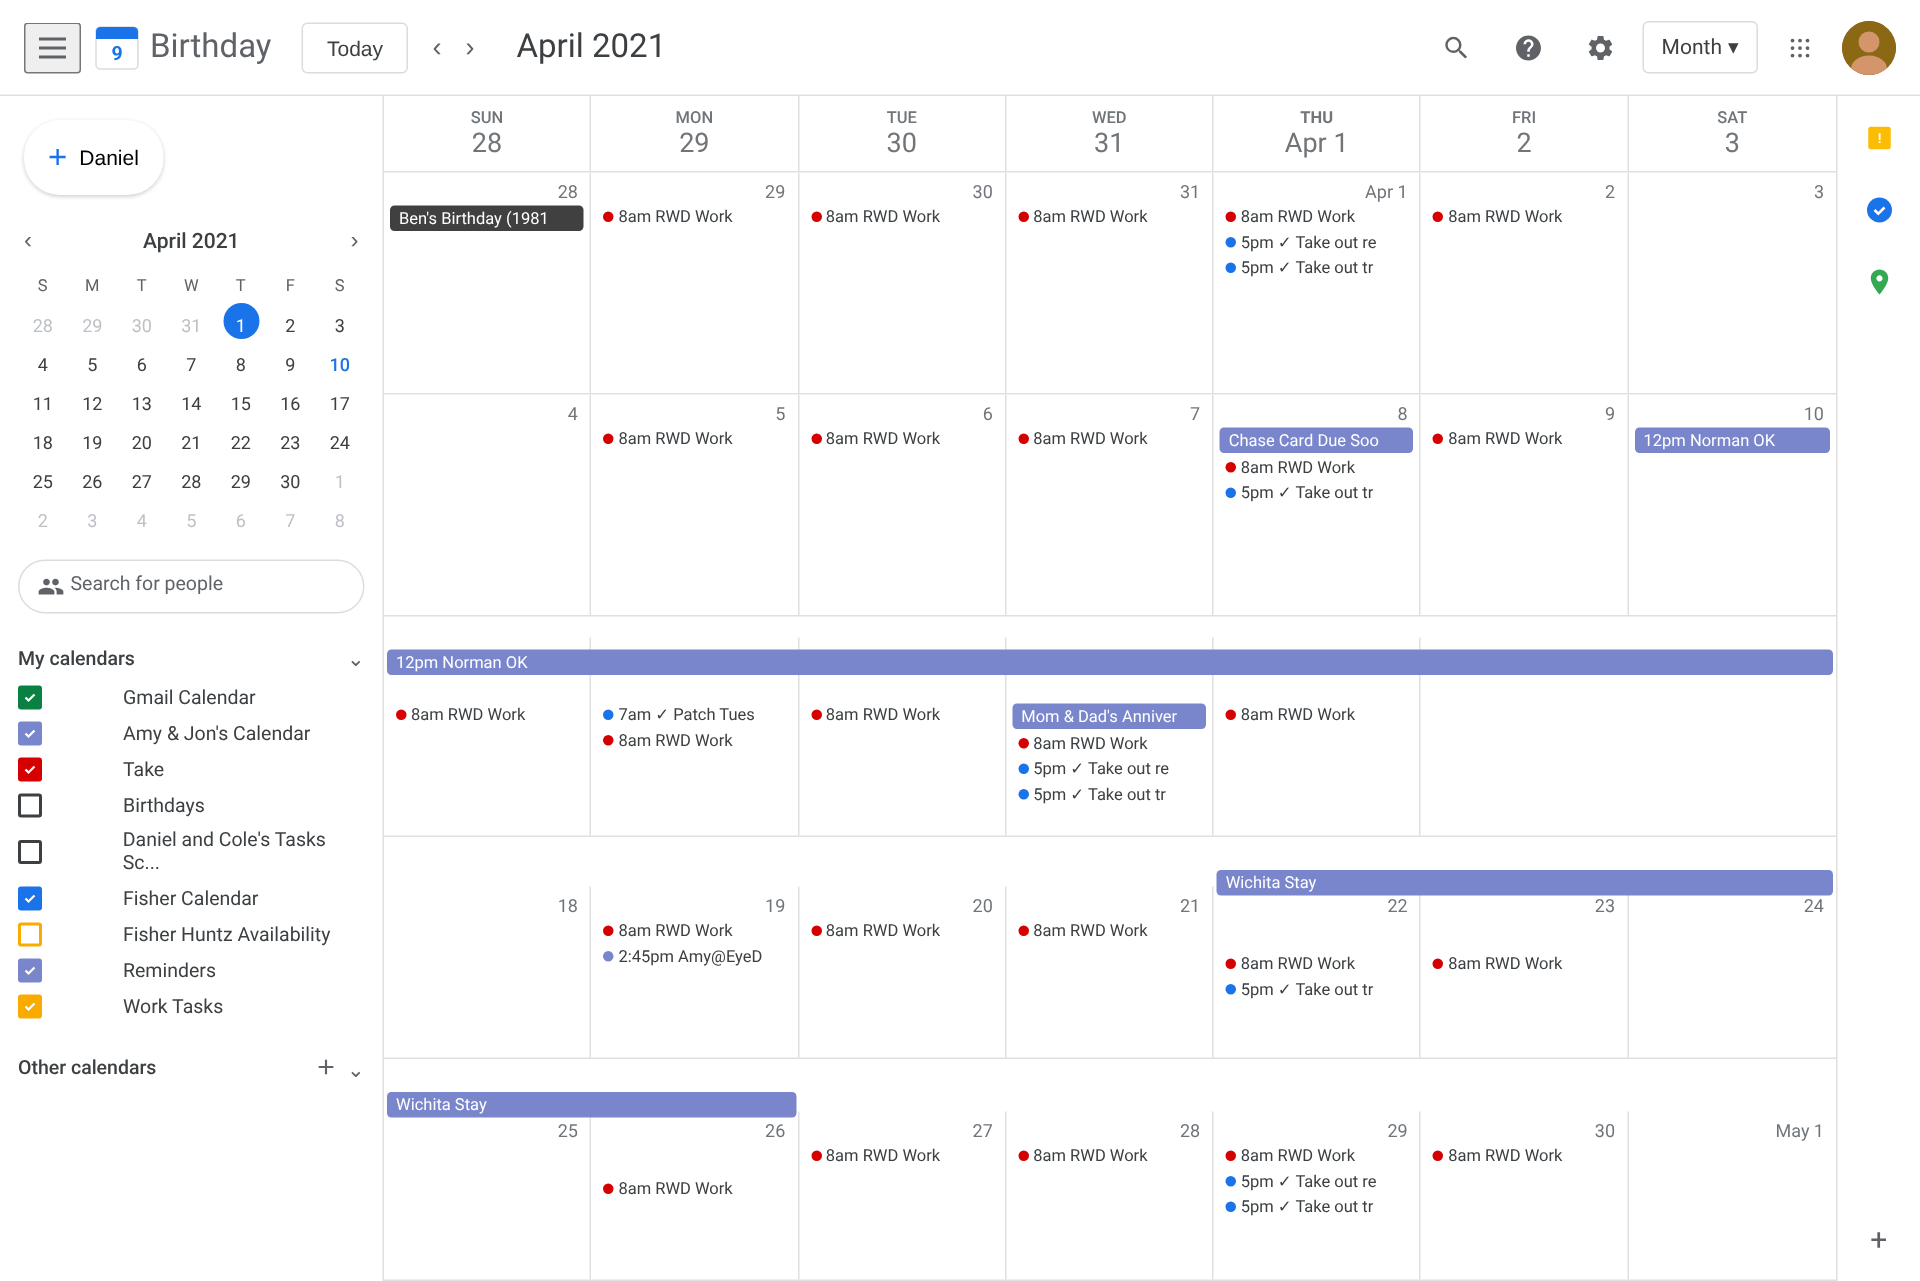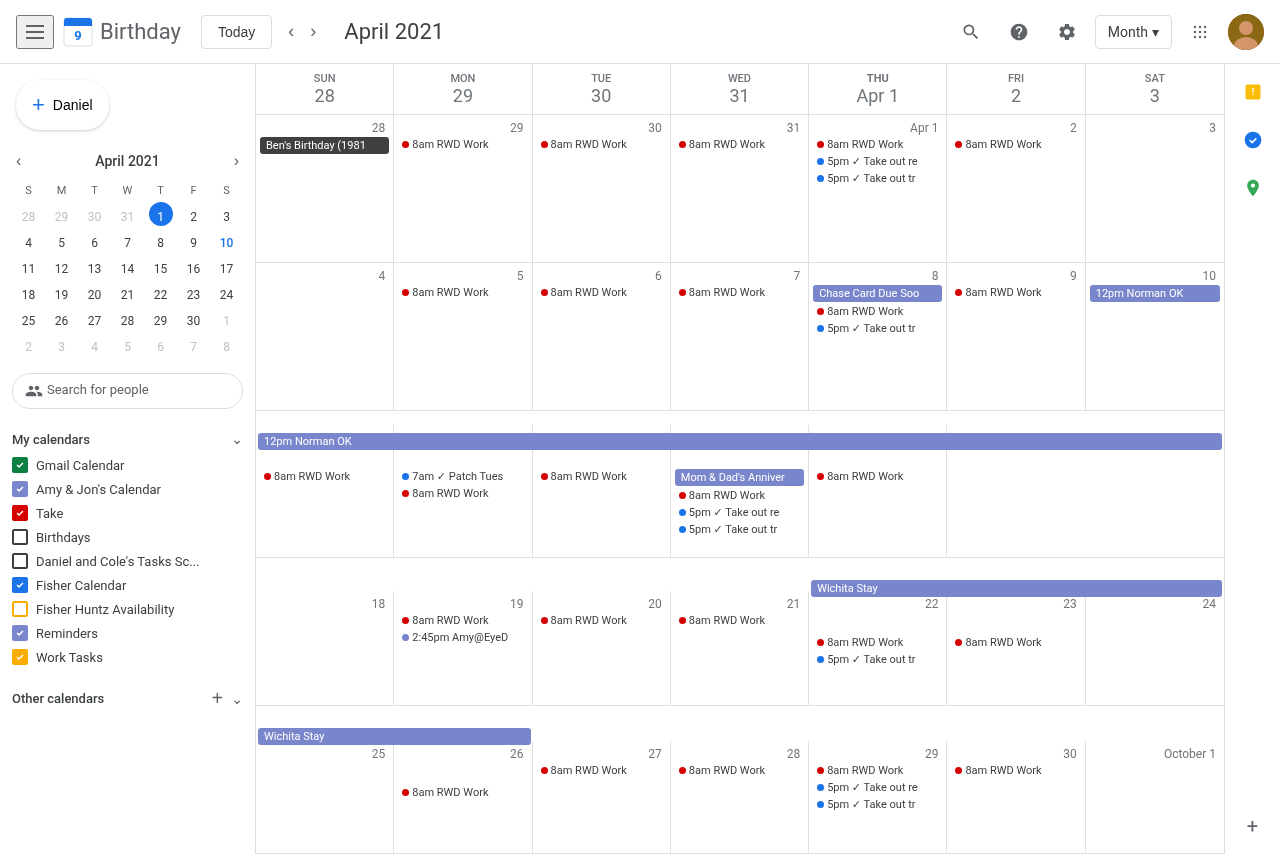--- a/index.html
+++ b/index.html
@@ -44,21 +44,21 @@
     
     .search-people { display: flex; align-items: flex-start; gap: 4px; margin: 0 12px 16px; padding: 8px 12px; border: 1px solid #dadce0; border-radius: 24px; cursor: pointer; }
     .search-people-text { font-size: 13px; color: #5f6368; }
 
     
     .cal-section { margin-bottom: 8px; }
     .cal-section-header { display: flex; align-items: center; justify-between; padding: 4px 12px; cursor: pointer; font-size: 13px; font-weight: 500; }
     .cal-section-header { display: flex; align-items: center; justify-content: space-between; padding: 6px 12px; }
     .section-toggle { background: none; border: none; cursor: pointer; color: #5f6368; font-size: 14px; }
     .cal-item { display: flex; align-items: center; gap: 8px; padding: 4px 12px; cursor: pointer; border-radius: 4px; }
-    .cal-item-label { font-size: 13px; }
+    .cal-item-label { font-size: 13px; margin-left: 46px; }
 
     
     .event { font-size: 11px; padding: 1px 4px; border-radius: 3px; margin-bottom: 2px; overflow: hidden; white-space: nowrap; text-overflow: ellipsis; cursor: pointer; }
     .event-dot { display: inline-block; width: 7px; height: 7px; border-radius: 50%; margin-right: 3px; flex-shrink: 0; }
     .event.all-day { background: #1a73e8; color: #fff; padding: 2px 6px; border-radius: 3px; }
     .event.all-day.purple { background: #7986cb; color: #fff; }
     .event.all-day.green { background: #0b8043; color: #fff; }
 
     
     .right-sidebar { width: 56px; border-left: 1px solid #e0e0e0; display: flex; flex-direction: column; align-items: center; padding-top: 8px; gap: 8px; }
@@ -505,21 +505,21 @@
           <div style="font-size:12px;color:#70757a;text-align:right;padding:2px 4px;margin-top:-18px">29</div>
           <div class="event"><span class="event-dot" style="background:#d50000"></span>8am RWD Work</div>
           <div class="event"><span class="event-dot" style="background:#1a73e8"></span>5pm ✓ Take out re</div>
           <div class="event"><span class="event-dot" style="background:#1a73e8"></span>5pm ✓ Take out tr</div>
         </div>
         <div style="border-right:1px solid #e0e0e0;padding:4px;padding-top:22px">
           <div style="font-size:12px;color:#70757a;text-align:right;padding:2px 4px;margin-top:-18px">30</div>
           <div class="event"><span class="event-dot" style="background:#d50000"></span>8am RWD Work</div>
         </div>
         <div style="padding:4px;padding-top:22px">
-          <div style="font-size:12px;color:#70757a;text-align:right;padding:2px 4px;margin-top:-18px">October 1</div>
+          <div style="font-size:12px;color:#70757a;text-align:right;padding:2px 4px;margin-top:-18px">May 1</div>
         </div>
       </div>
     </div>
   </div>
 
   <div class="right-sidebar">
     <div class="right-icon">
       <svg width="20" height="20" viewBox="0 0 24 24">
           <rect x="3" y="3" width="18" height="18" rx="2" fill="#fbbc04"></rect>
           <text x="12" y="16" text-anchor="middle" font-size="11" font-weight="bold" fill="white">!</text>

